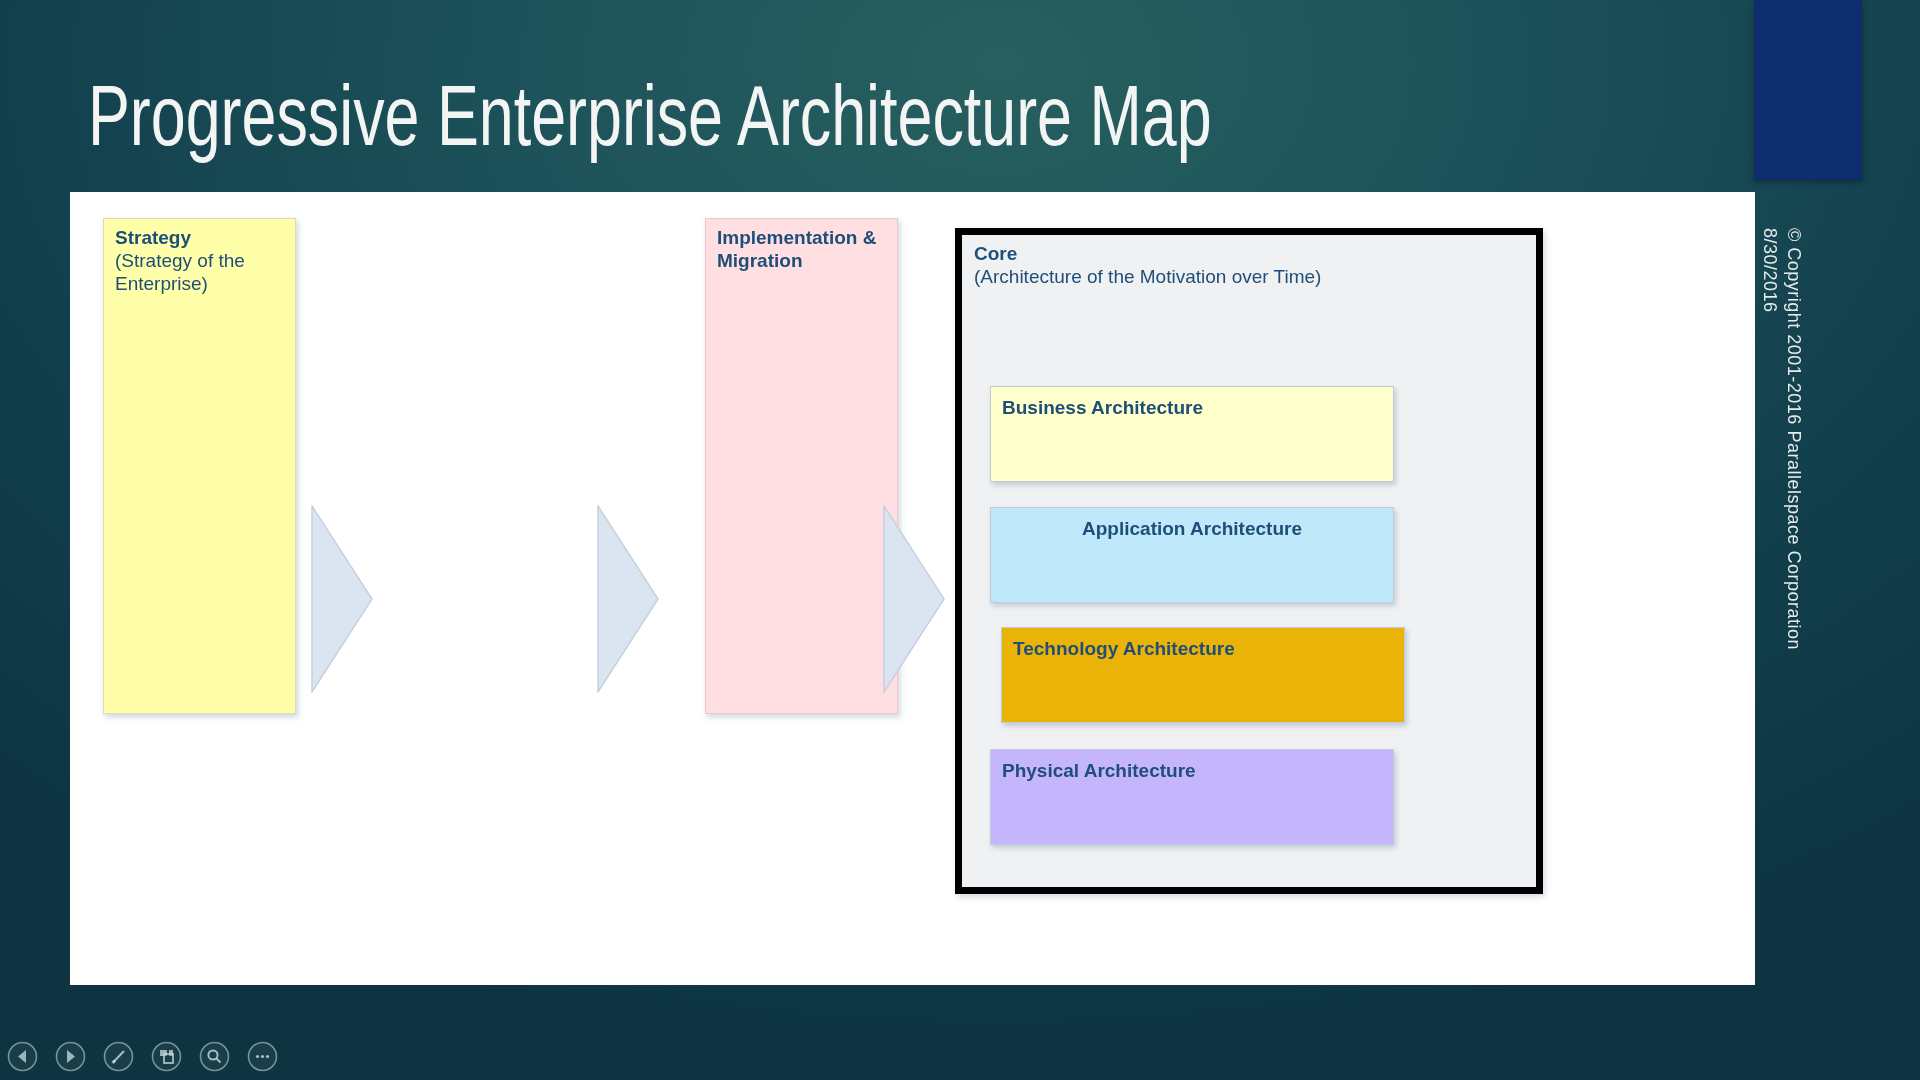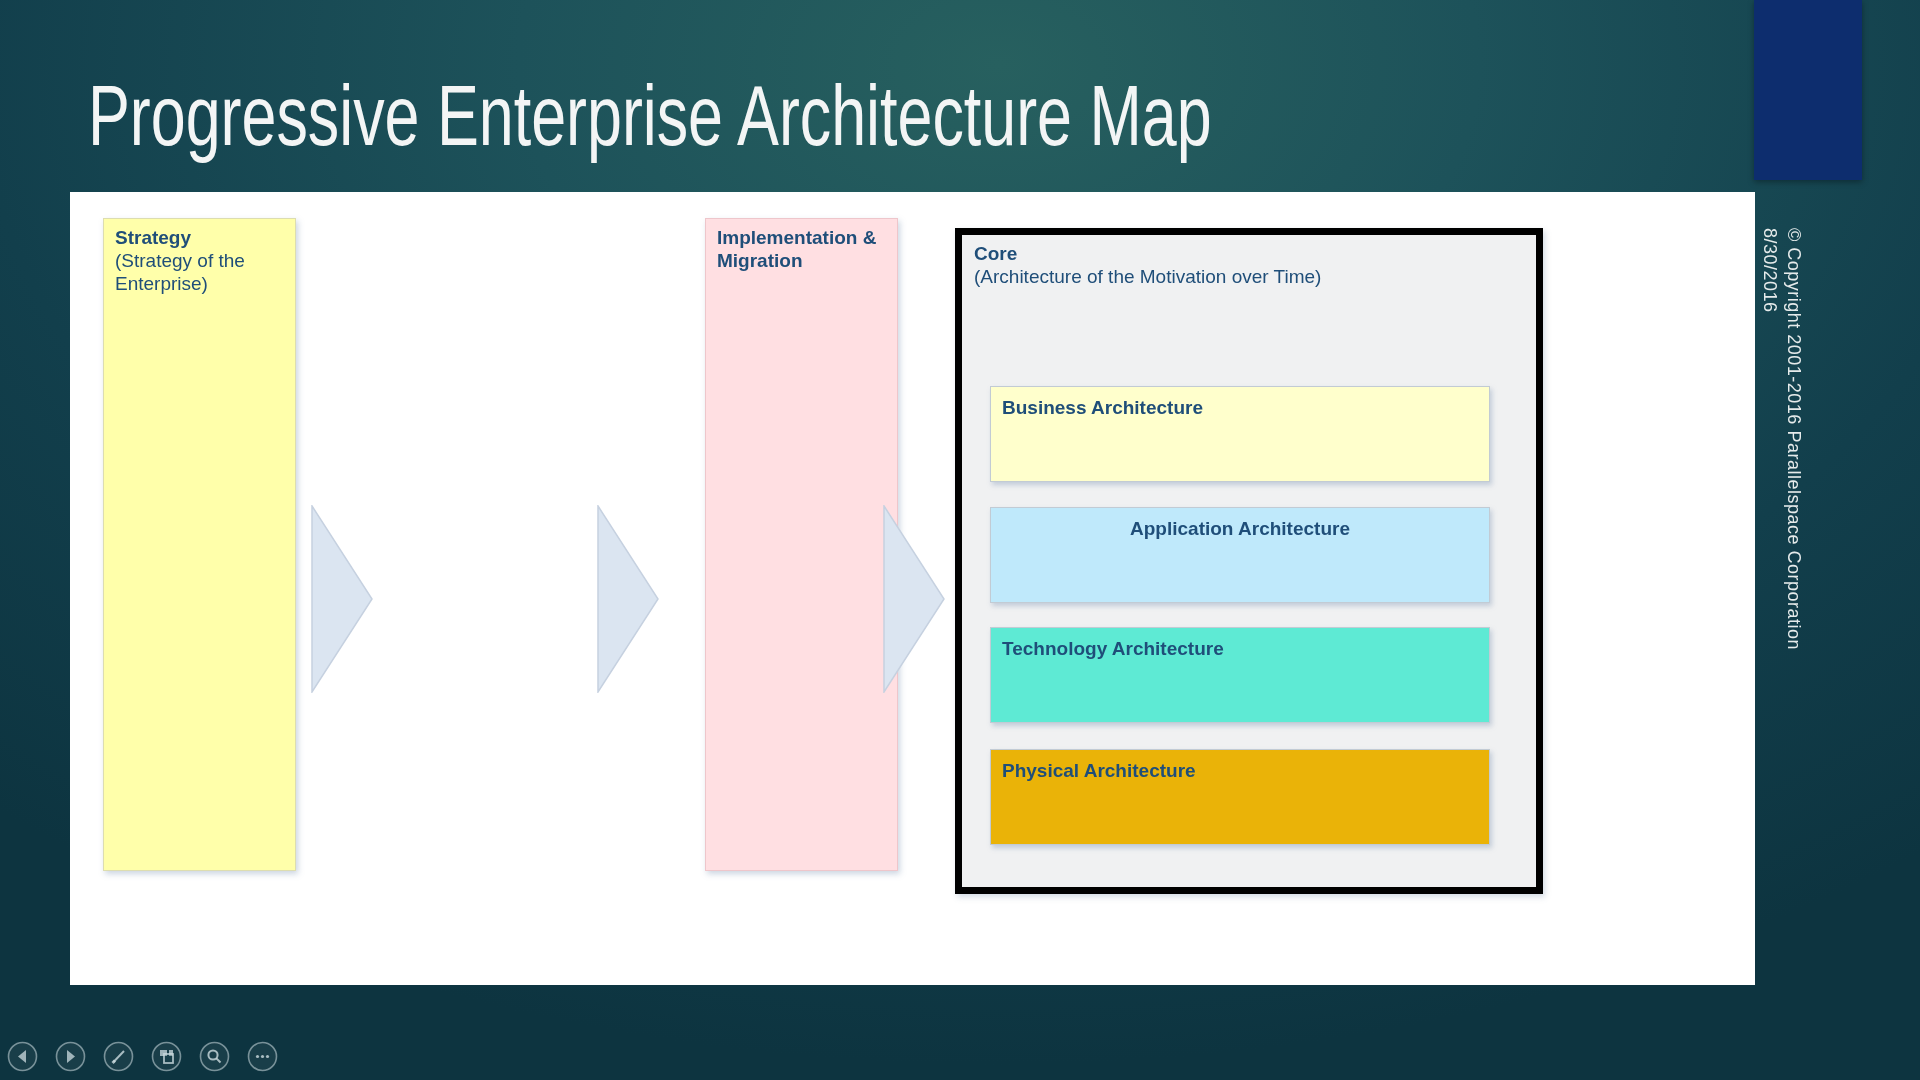--- a/index.html
+++ b/index.html
@@ -4,41 +4,41 @@
 <style>
   html,body{margin:0;padding:0;}
   body{width:1920px;height:1080px;overflow:hidden;font-family:"Liberation Sans",sans-serif;}
   .stage{position:absolute;top:0;left:0;width:1920px;height:1080px;
     background:radial-gradient(ellipse 1500px 1000px at 52% 6%, #27605f 0%, #1d525a 32%, #123f4c 68%, #0d3440 100%);
   }
   .navy-accent{position:absolute;left:1754px;top:0;width:108px;height:180px;background:#0d2d6e;box-shadow:0 2px 6px rgba(0,0,0,.35);}
   .slide-title{position:absolute;left:88px;top:66px;font-size:86px;font-weight:300;color:#f3f5f5;
     white-space:nowrap;transform:scaleX(.73);transform-origin:left top;letter-spacing:0px;}
   .canvas{position:absolute;left:70px;top:192px;width:1685px;height:793px;background:#ffffff;}
-  .col{position:absolute;top:26px;width:193px;height:653px;border:1px solid rgba(140,150,140,.35);
+  .col{position:absolute;top:26px;width:193px;height:496px;border:1px solid rgba(140,150,140,.35);
     box-shadow:2px 3px 6px rgba(110,135,170,.35);box-sizing:border-box;padding:7px 11px;
     font-size:19px;line-height:23px;color:#1f4e79;}
   .col-strategy{left:33px;background:#ffffaa;border-color:#ddddb0;}
   .col-motivation{left:317px;background:#eefcfd;border-color:#cfe6e8;}
   .col-implementation{left:635px;background:#ffdfe2;border-color:#eec6cb;}
   .col .t{font-weight:bold;}
   .arrow{position:absolute;top:313px;width:62px;height:188px;}
   .arrow-1{left:241px;} .arrow-2{left:527px;} .arrow-3{left:813px;}
   .core{position:absolute;left:885px;top:36px;width:588px;height:666px;background:#f0f1f2;
     border:7px solid #000000;box-sizing:border-box;box-shadow:2px 3px 6px rgba(110,135,170,.3);
     font-size:19px;line-height:23px;color:#1f4e79;}
   .core-head{padding:7px 12px;}
   .core .t{font-weight:bold;}
-  .layer{position:absolute;left:28px;width:500px;height:96px;border:1px solid #c2cbd4;
+  .layer{position:absolute;left:28px;width:404px;height:96px;border:1px solid #c2cbd4;
     box-sizing:border-box;box-shadow:2px 3px 5px rgba(110,135,170,.35);
     font-weight:bold;font-size:19px;color:#1f4e79;padding:9px 11px;}
   .layer-0{top:151px;background:#ffffcc;}
   .layer-1{top:272px;background:#bfe9fb;text-align:center;}
-  .layer-2{top:392px;background:#5eead4;}
-  .layer-3{top:514px;background:#eab308;}
+  .layer-2{top:392px;background:#eab308;margin-left:11px;}
+  .layer-3{top:514px;background:#c4b5fd;}
   .vertical-caption{position:absolute;left:1806px;top:228px;width:620px;
     transform:rotate(90deg);transform-origin:top left;
     color:#e6ebeb;font-size:18px;line-height:24px;font-weight:300;letter-spacing:.5px;white-space:nowrap;}
   .nav-bar{position:absolute;left:0;top:1038px;height:36px;}
   .nav-btn{position:absolute;top:3px;width:31px;height:31px;background:transparent;border:none;padding:0;cursor:pointer;}
   .nav-btn svg{display:block;}
 </style>
 </head>
 <body>
 

